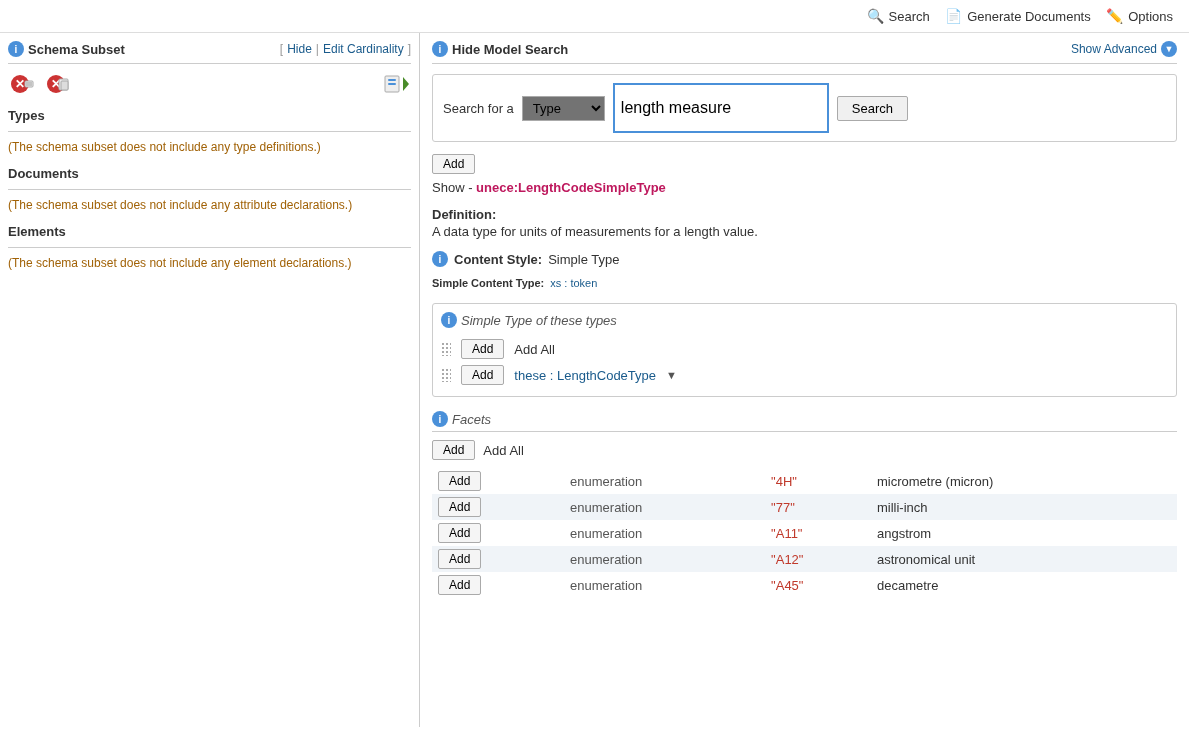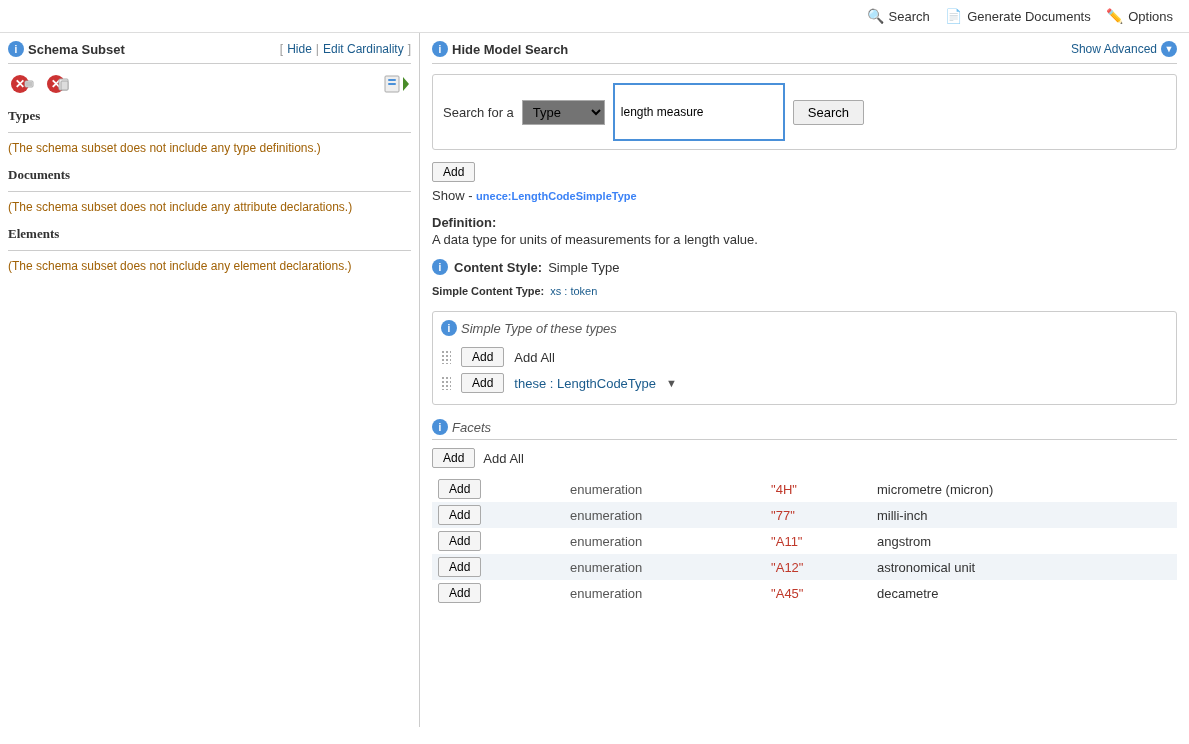--- a/index.html
+++ b/index.html
@@ -70,21 +70,20 @@
       align-items: center;
       justify-content: space-between;
     }
     .left-icons-left { display: flex; gap: 8px; }
 
     .section-title {
       font-weight: bold;
       font-size: 13px;
       margin-bottom: 4px;
       margin-top: 12px;
-      font-family: Liberation Serif, serif;
     }
     .section-empty {
       color: #a16207;
       font-size: 12px;
       margin-bottom: 8px;
       margin-top: 4px;
     }
     .section-divider {
       border: none;
       border-top: 1px solid #ccc;
@@ -134,24 +133,24 @@
       background: #fff;
     }
     #search-bar label { font-size: 13px; white-space: nowrap; }
     #search-type-select {
       padding: 3px 6px;
       border: 1px solid #aaa;
       font-size: 13px;
       background: #737373;
     }
     #search-text-input {
-      padding: 20px 6px;
+      padding: 14px 6px;
       border: 2px solid #4a90d9;
-      font-size: 12px;
-      width: 172px;
+      font-size: 16px;
+      width: 216px;
       outline: none;
     }
     #search-button {
       padding: 4px 14px;
       border: 1px solid #aaa;
       background: #f0f0f0;
       font-size: 13px;
       cursor: pointer;
       border-radius: 2px;
     }
@@ -164,21 +163,21 @@
       font-size: 12px;
       cursor: pointer;
       border-radius: 2px;
     }
 
     
     #type-result {
       margin-bottom: 12px;
     }
     .type-label { font-size: 13px; color: #333; margin-bottom: 4px; }
-    .type-name { font-weight: bold; color: #3b82f6; font-size: 11px; }
+    .type-name { font-weight: bold; color: #be185d; font-size: 13px; }
 
     
     .definition-section { margin-bottom: 12px; }
     .definition-title { font-weight: bold; font-size: 13px; }
     .definition-text { font-size: 13px; color: #333; margin-top: 2px; }
 
     
     .content-style-row {
       display: flex;
       align-items: center;

